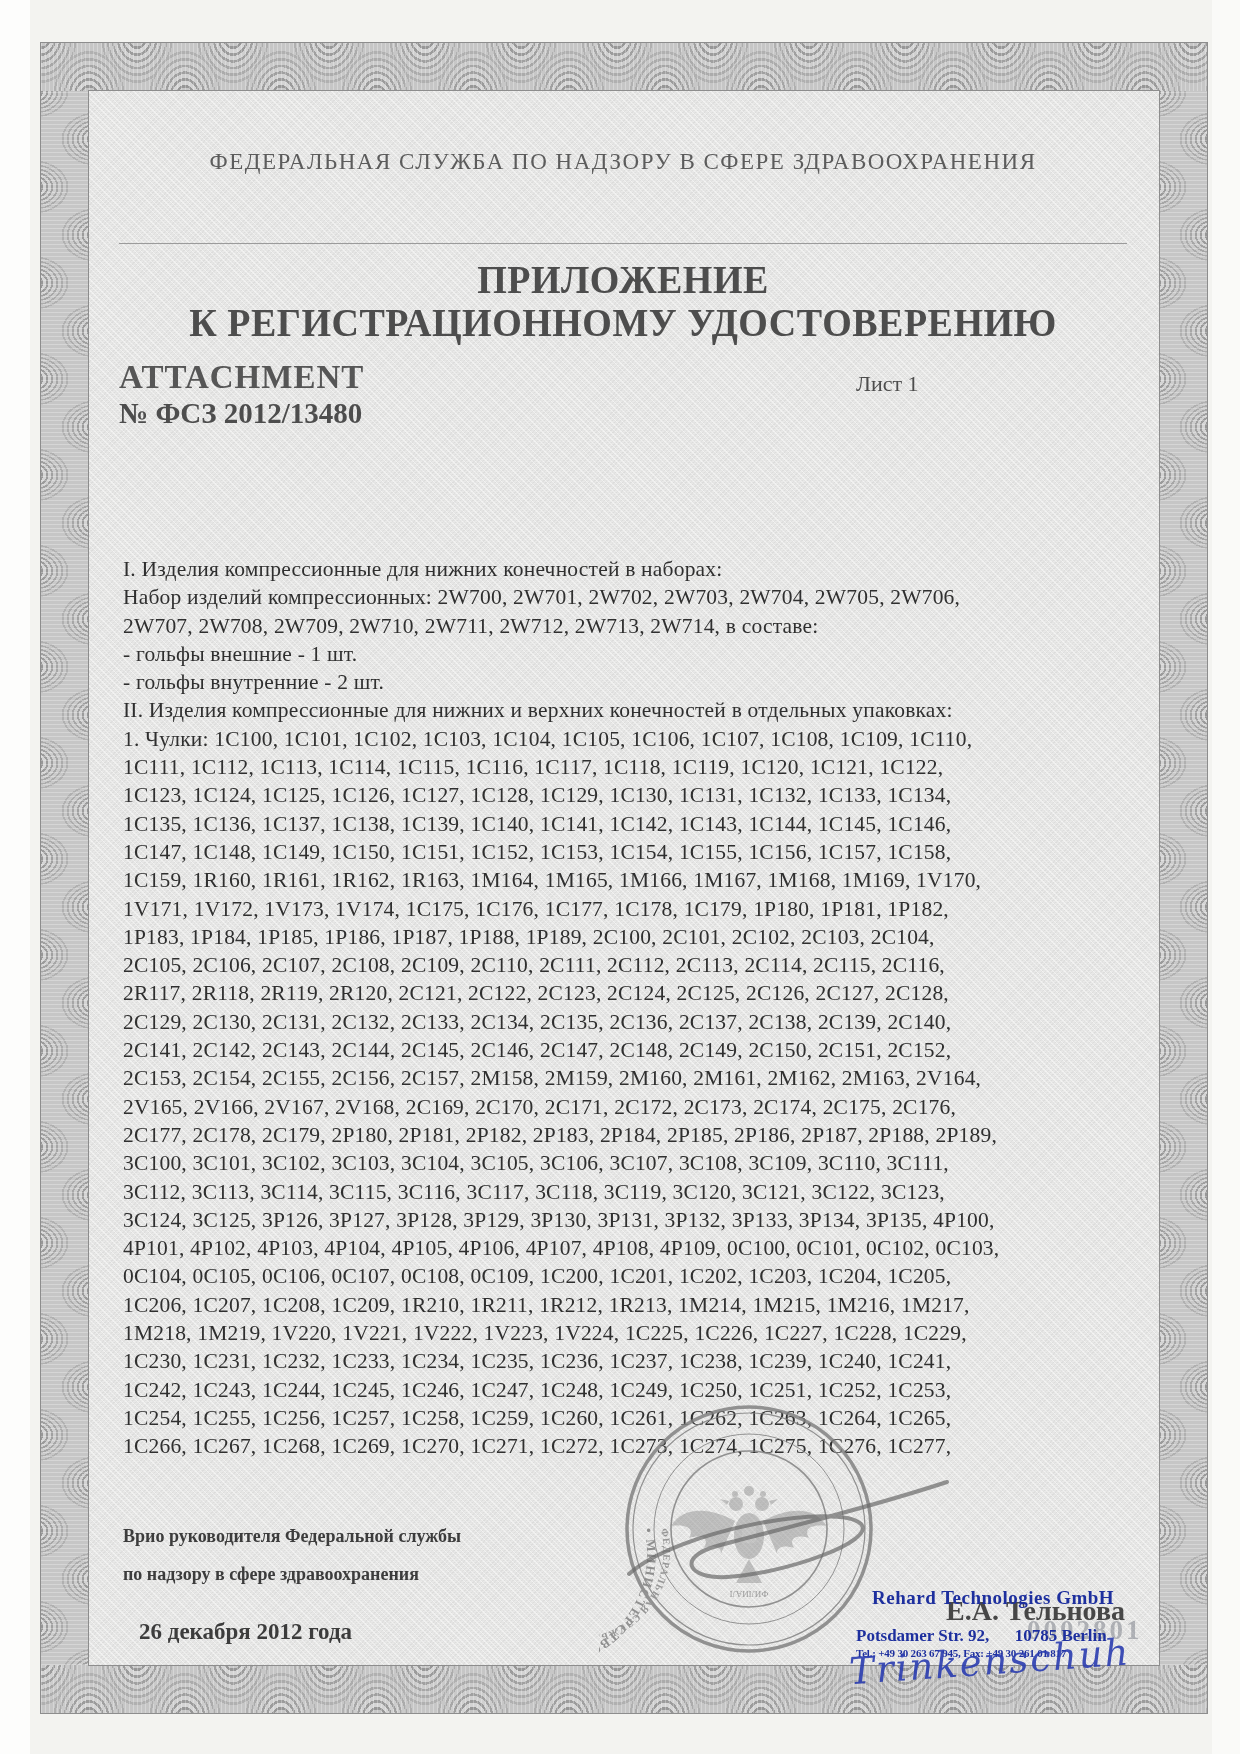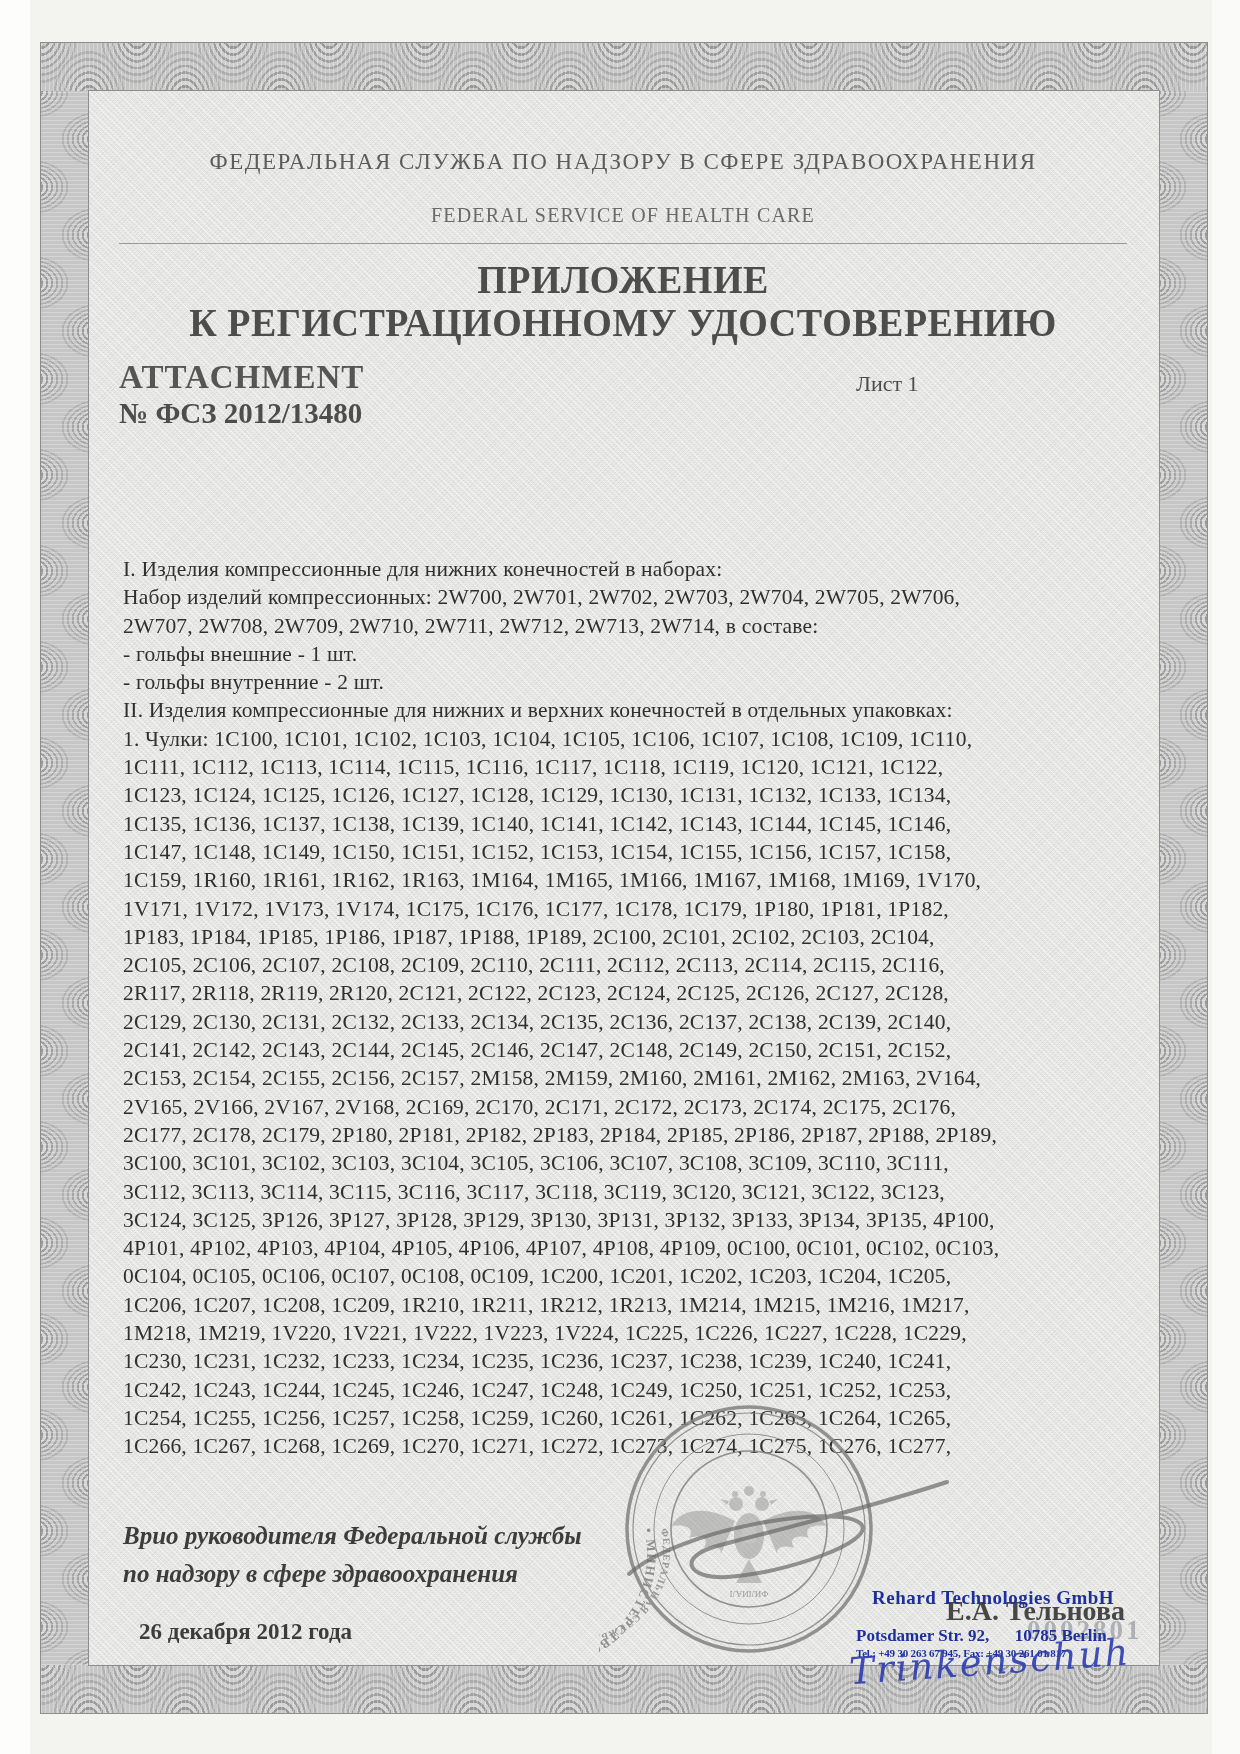--- a/index.html
+++ b/index.html
@@ -48,21 +48,21 @@
   .title2{top:209px;font-size:38px;font-weight:bold;color:#4d4d4d;letter-spacing:.5px;transform:scaleY(1.05);}
   .att-wrap{left:30px;width:894px;}
   .attachment{top:268px;font-size:33px;font-weight:bold;color:#565656;letter-spacing:1px;}
   .cert-no{top:306px;font-size:29px;font-weight:bold;color:#4d4d4d;}
   .sheet{top:280px;left:767px;font-size:22px;color:#4d4d4d;}
   .bodytext{
     top:464px;left:34px;width:1008px;
     font-size:21.5px;line-height:28.3px;color:#2f2f2f;
     white-space:pre-line;letter-spacing:.2px;
   }
-  .pos1{top:1426px;left:34px;font-size:25px;font-weight:bold;color:#3c3c3c;line-height:38px;white-space:pre-line;font-style:italic;}
+  .pos1{top:1426px;left:34px;font-size:18px;font-weight:bold;color:#3c3c3c;line-height:38px;white-space:pre-line;}
   .date{top:1528px;left:50px;font-size:23px;font-weight:bold;color:#3c3c3c;}
   .signer{top:1504px;left:857px;font-size:28px;font-weight:bold;color:#474747;}
   .seal{left:510px;top:1303px;opacity:.82;}
   .serial{top:1524px;left:938px;font-size:27px;letter-spacing:3px;color:rgba(118,122,132,.5);font-weight:bold;}
   .rehard{top:1497px;left:767px;color:#1d2f9e;line-height:1;}
   .rehard .l1{font-size:19px;font-weight:bold;letter-spacing:.5px;margin-left:16px;}
   .rehard .l2{font-size:17px;font-weight:bold;margin-top:20px;white-space:pre;}
   .rehard .l3{font-size:11px;font-weight:bold;margin-top:4px;letter-spacing:-.2px;}
   .handsig{
     top:1548px;left:760px;width:320px;
@@ -79,21 +79,20 @@
   <div class="frame">
     <div class="band band-h" style="top:0;"></div>
     <div class="band band-h" style="bottom:0;"></div>
     <div class="band band-v" style="left:0;"></div>
     <div class="band band-v" style="right:0;"></div>
   </div>
 
   <div class="content">
 
     <div class="abs ctr agency-ru">ФЕДЕРАЛЬНАЯ СЛУЖБА ПО НАДЗОРУ В СФЕРЕ ЗДРАВООХРАНЕНИЯ</div>
-    <div class="abs ctr agency-en">FEDERAL SERVICE OF HEALTH CARE</div>
     <div class="abs rule"></div>
 
     <div class="abs ctr title1">ПРИЛОЖЕНИЕ</div>
     <div class="abs ctr title2">К РЕГИСТРАЦИОННОМУ УДОСТОВЕРЕНИЮ</div>
     <div class="abs att-wrap attachment">ATTACHMENT</div>
     <div class="abs att-wrap cert-no">№ ФСЗ 2012/13480</div>
     <div class="abs sheet">Лист 1</div>
 
     <div class="abs bodytext">I. Изделия компрессионные для нижних конечностей в наборах:
 Набор изделий компрессионных: 2W700, 2W701, 2W702, 2W703, 2W704, 2W705, 2W706,

